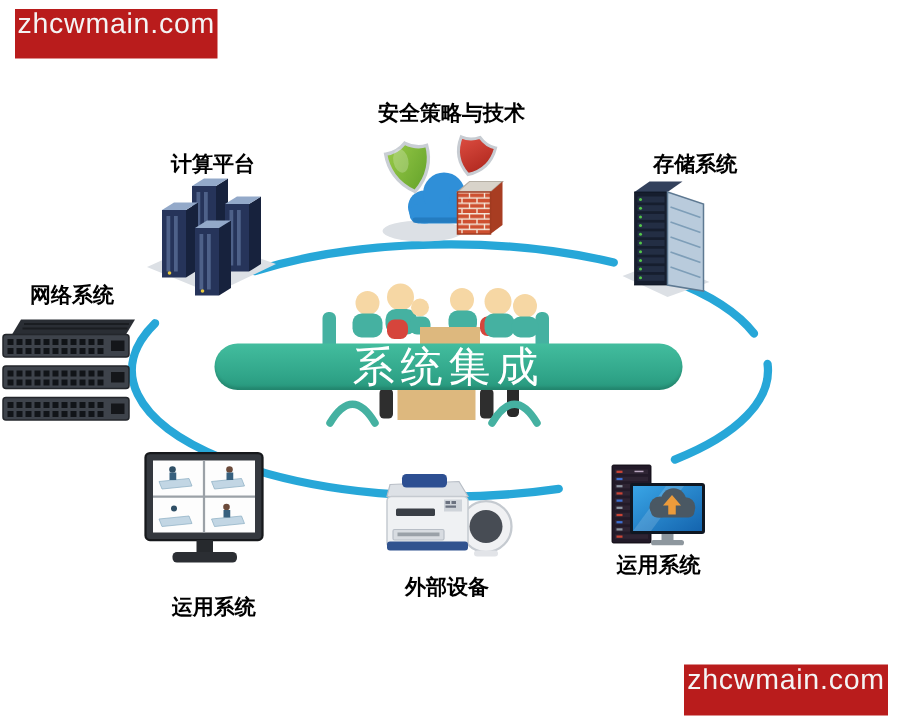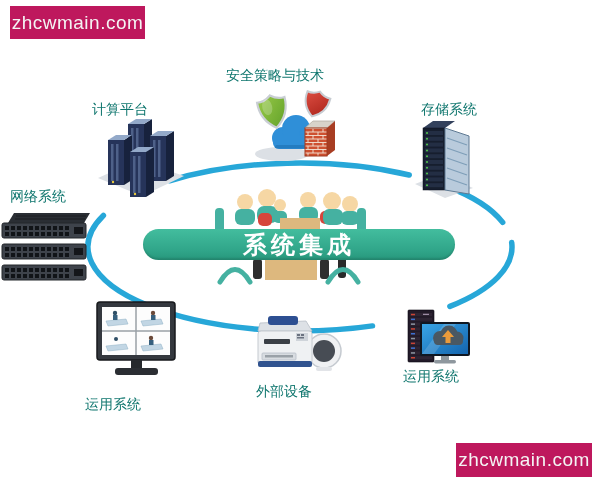--- a/index.html
+++ b/index.html
@@ -1,29 +1,29 @@
 <!DOCTYPE html>
 <html><head>
 <meta charset="utf-8">
 <style>
   html,body{margin:0;padding:0;background:#fff;}
   .stage{position:relative;width:600px;height:480px;background:#ffffff;overflow:hidden;
          font-family:"Liberation Sans","DejaVu Sans",sans-serif;}
   .abs{position:absolute;}
-  .wm{position:absolute;background:#be185d;color:#F4F4F4;font-size:19px;
-      display:flex;align-items:center;justify-content:center;letter-spacing:0.5px;}
+  .wm{position:absolute;background:#b91c1c;color:#F4F4F4;font-size:19px;
+      display:flex;justify-content:center;letter-spacing:0.5px;}
   .wm-tl{left:10px;top:6px;width:135px;height:33px;}
   .wm-br{left:456px;top:443px;width:136px;height:34px;}
   .node{position:absolute;}
-  .nlabel{position:absolute;color:#0f766e;font-weight:normal;font-size:14px;line-height:17px;}
+  .nlabel{position:absolute;color:#000000;font-weight:bold;font-size:14px;text-align:center;line-height:17px;}
   .pill{position:absolute;left:143px;top:229px;width:312px;height:31px;border-radius:16px;
         background:linear-gradient(180deg,#43BD9E 0%,#30A589 70%,#27977C 100%);
         box-shadow:inset 0 -2px 2px rgba(0,0,0,0.12);
         display:flex;align-items:center;justify-content:center;z-index:5;}
-  .pill span{color:#ffffff;font-weight:bold;font-size:24px;letter-spacing:4px;}
+  .pill span{color:#ffffff;font-weight:normal;font-size:28px;letter-spacing:4px;}
   svg{display:block;}
 </style>
 </head>
 <body>
 
 <div class="stage">
 
   <svg class="abs" style="left:0;top:0" width="600" height="480" viewBox="0 0 600 480">
     <g fill="none" stroke="#27A7D8" stroke-width="5.5" stroke-linecap="round">
       <path d="M502.7 222.4 A212 84 0 0 0 447.3 186.6"></path>

